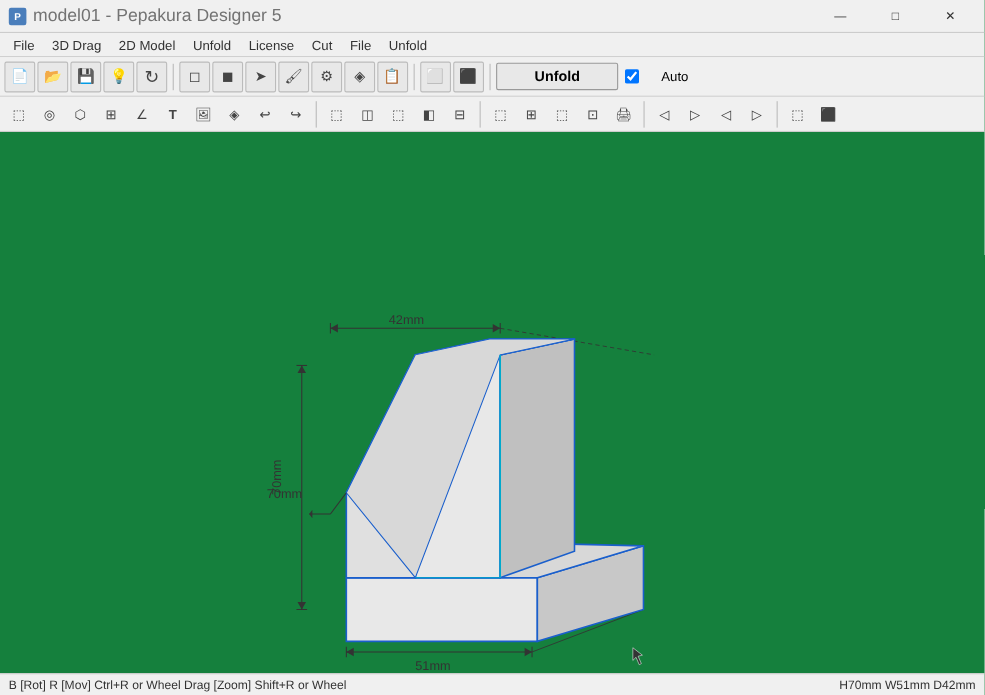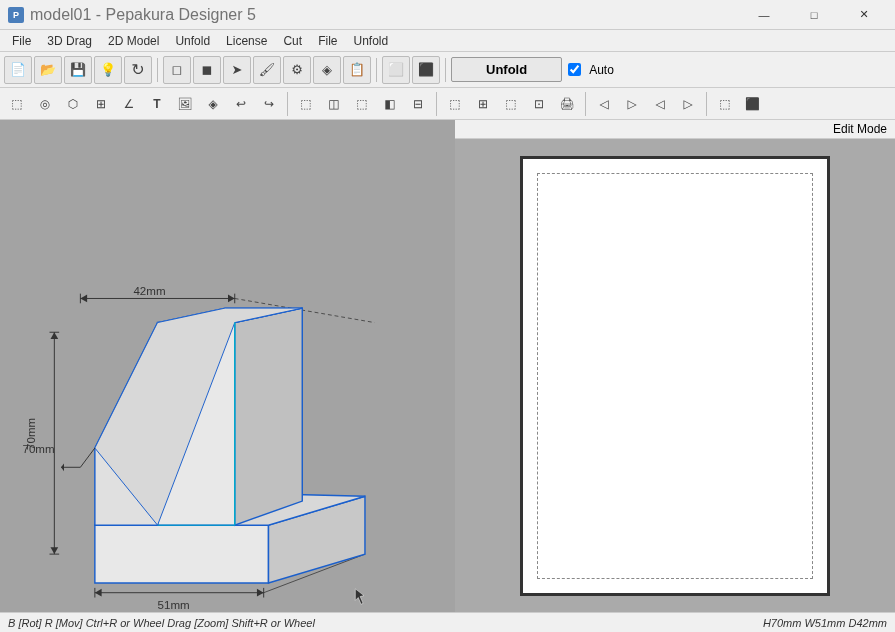--- a/index.html
+++ b/index.html
@@ -63,21 +63,21 @@
     .tb-separator { width: 1px; height: 24px; background: #bbb; margin: 0 3px; }
     .unfold-btn {
       padding: 4px 34px;
       background: #e8e8e8;
       border: 1px solid #999;
       border-radius: 2px;
       cursor: pointer;
       font-size: 13px;
       font-weight: 700;
     }
-    .auto-check { display: flex; align-items: center; gap: 8px; margin-left: 4px; font-size: 12px; }
+    .auto-check { display: flex; align-items: center; gap: 20px; margin-left: 4px; font-size: 12px; }
     .auto-check input { width: 13px; height: 13px; }
 
     
     #toolbar2 {
       height: 32px;
       background: #f0f0f0;
       display: flex;
       align-items: center;
       padding: 2px 4px;
       gap: 2px;
@@ -97,21 +97,21 @@
     
     #main {
       flex: 1;
       display: flex;
       overflow: hidden;
     }
 
     
     #view3d {
       flex: 1;
-      background: #a3a3a3;
+      background: #15803d;
       position: relative;
       overflow: hidden;
     }
 
     
     #view2d {
       width: 440px;
       background: #aaa;
       position: relative;
       display: flex;
@@ -151,21 +151,20 @@
       height: 20px;
       background: #f0f0f0;
       display: flex;
       align-items: center;
       padding: 0 8px;
       border-top: 1px solid #ccc;
       font-size: 11px;
       color: #333;
       flex-shrink: 0;
       justify-content: space-between;
-      font-style: italic;
     }
 
     
     #model-svg {
       position: absolute;
       top: 0; left: 0;
       width: 100%; height: 100%;
     }
   </style>
 </head>
@@ -306,29 +305,19 @@
       <line x1="155" y1="420" x2="235" y2="420" stroke="#00aacc" stroke-width="1"></line>
 
       <line x1="90" y1="340" x2="75" y2="360" stroke="#333" stroke-width="1"></line>
       <line x1="75" y1="360" x2="55" y2="360" stroke="#333" stroke-width="1"></line>
       <polygon points="55,360 58,356 58,364" fill="#333"></polygon>
 
       <polygon points="360,486 360,498 363,495 366,502 368,501 365,494 369,493" fill="#333" stroke="#fff" stroke-width="0.5"></polygon>
     </svg>
   </div>
 
-  <div id="view2d">
-    <div id="edit-mode-bar">
-      <span>Edit Mode</span>
-    </div>
-    <div id="paper-area">
-      <div id="paper">
-        <div id="paper-dashed"></div>
-      </div>
-    </div>
-  </div>
 
 </div>
 
 <div id="statusbar">
   <span>B [Rot] R [Mov] Ctrl+R or Wheel Drag [Zoom] Shift+R or Wheel</span>
   <span>H70mm W51mm D42mm</span>
 </div>
 
 </body></html>

